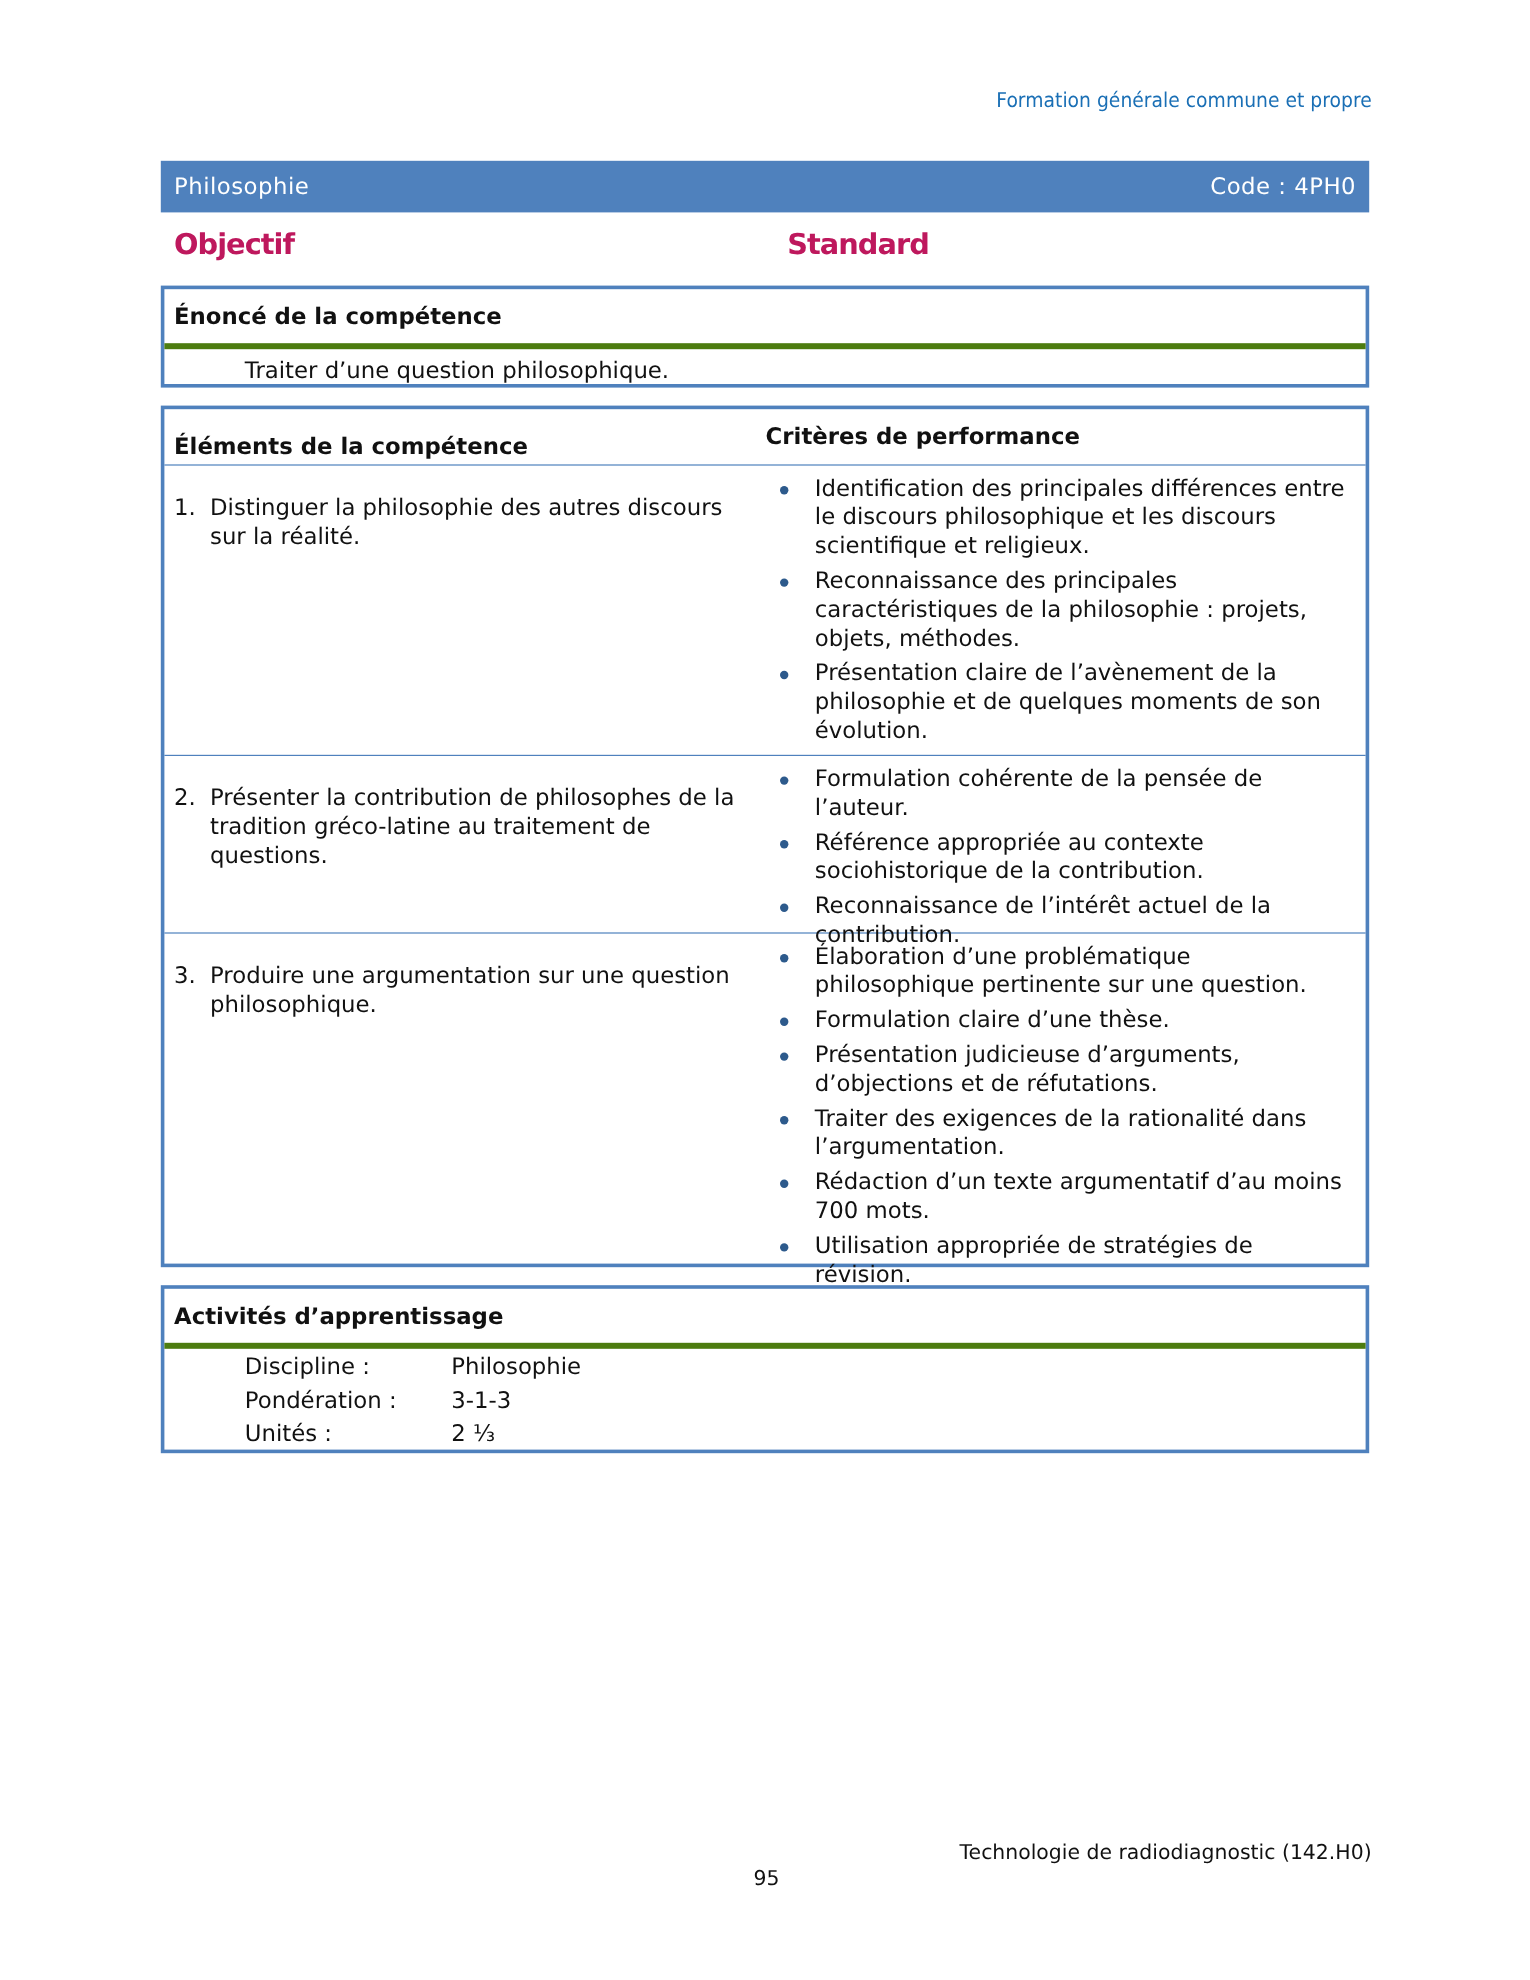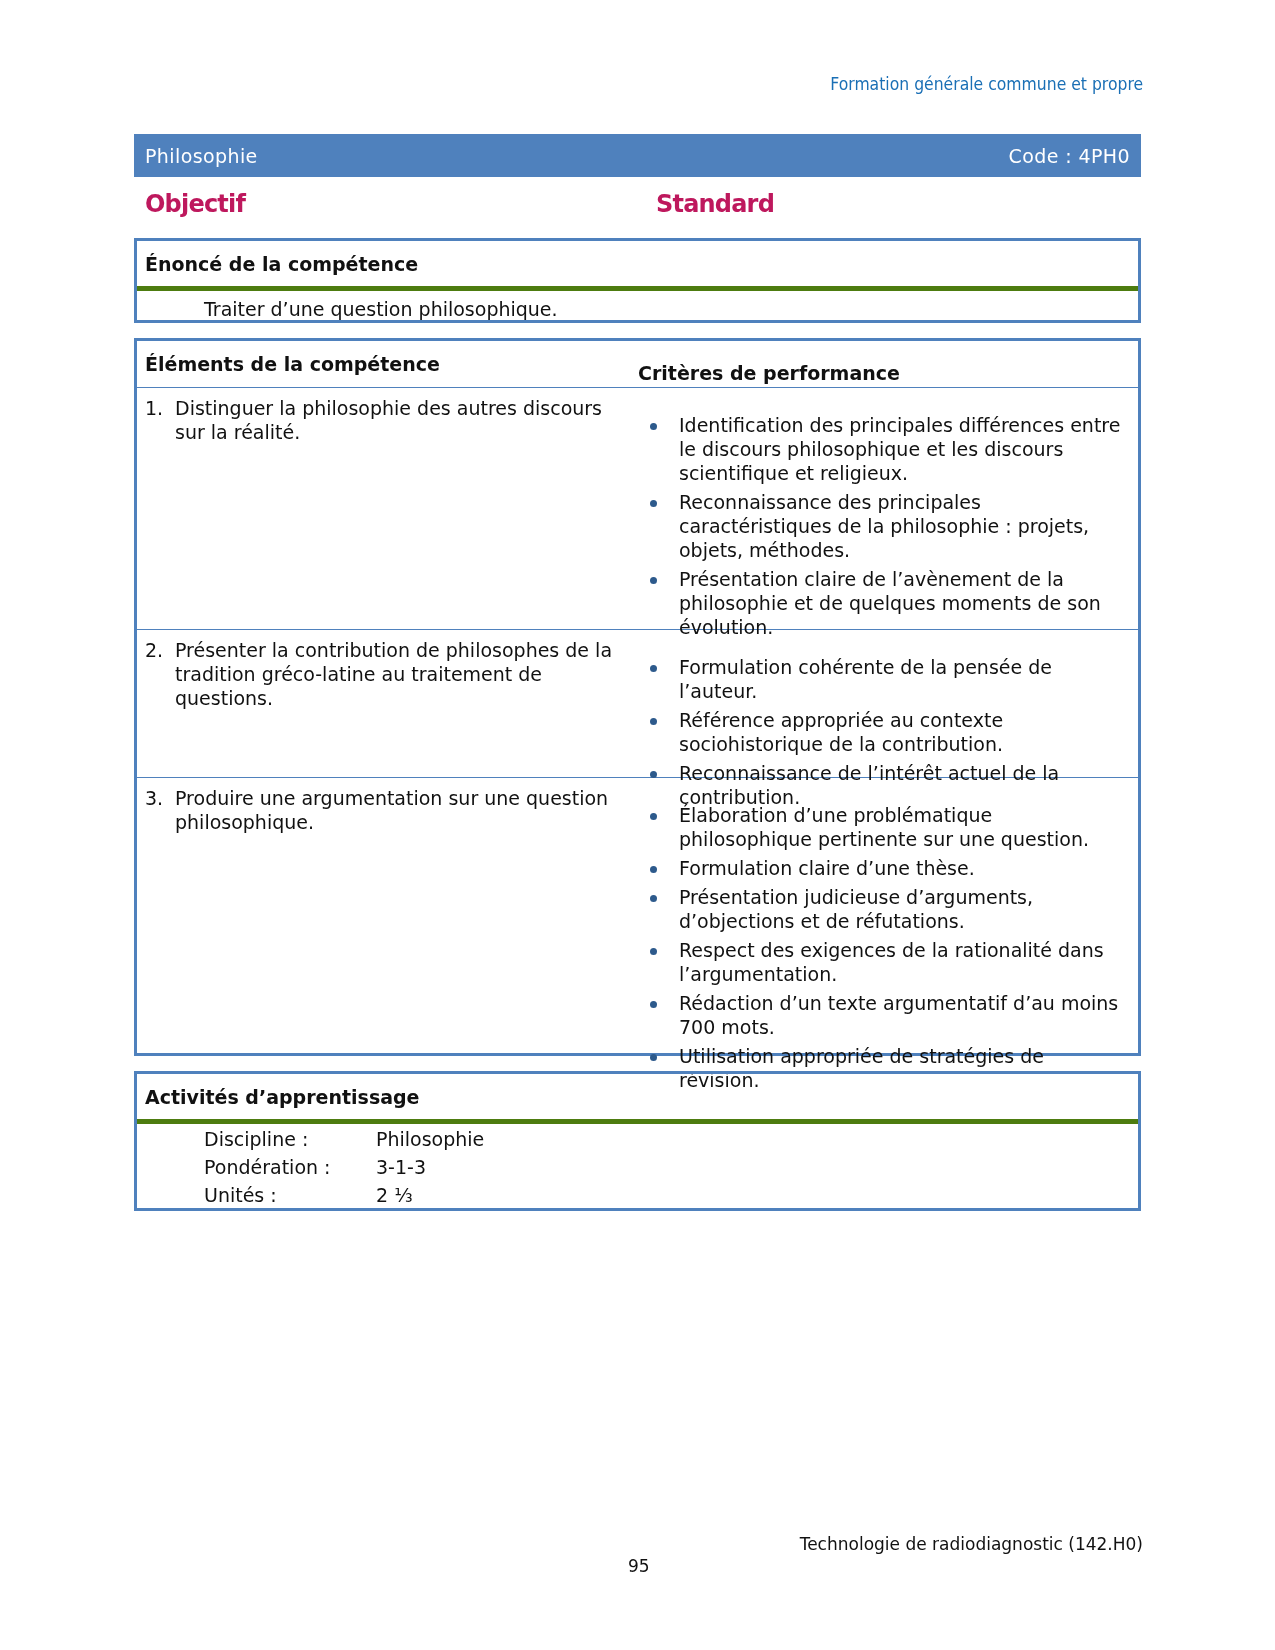--- a/index.html
+++ b/index.html
@@ -5,22 +5,22 @@
   html, body { margin: 0; padding: 0; background: #ffffff; }
   body { width: 1275px; height: 1650px; position: relative; font-family: "DejaVu Sans", sans-serif; color: #111; }
   .runhead { position: absolute; top: 74px; right: 132px; font-size: 17px; color: #1a6fb5; font-family: "DejaVu Sans", sans-serif; transform: scaleX(0.92); transform-origin: right; }
   .bar { position: absolute; left: 134px; top: 134px; width: 1007px; height: 43px; background: #4f81bd; color: #ffffff; font-size: 19px; display: flex; align-items: center; justify-content: space-between; box-sizing: border-box; padding: 0 11px; letter-spacing: 0.4px; }
   .label-big { position: absolute; top: 190px; font-size: 24px; font-weight: bold; color: #be185d; letter-spacing: -0.8px; }
   .box { position: absolute; left: 134px; width: 1007px; border: 3px solid #4f81bd; box-sizing: border-box; font-size: 19px; }
   .box .hdr { font-weight: bold; padding: 0 8px; border-bottom: 5px solid #4d7c0f; display: flex; align-items: center; }
   .box .body { padding: 0 20px; margin-left: 47px; }
   .grid-row { display: flex; border-bottom: 1px solid #4f81bd; }
   .grid-row:last-child { border-bottom: none; }
-  .col-l { width: 493px; padding: 8px 8px 0 8px; box-sizing: border-box; }
-  .col-r { flex: 1; padding: 7px 8px 6px 8px; box-sizing: border-box; margin-top: 18px; }
+  .col-l { width: 493px; padding: 8px 8px 0 8px; box-sizing: border-box; margin-top: 15px; }
+  .col-r { flex: 1; padding: 7px 8px 6px 8px; box-sizing: border-box; }
   .num-item { display: flex; line-height: 24px; }
   .num-item .n { width: 30px; flex: none; }
   .bul { display: flex; line-height: 24px; margin-bottom: 5px; }
   .bul:last-child { margin-bottom: 0; }
   .bul .dot { width: 41px; flex: none; padding-left: 9px; box-sizing: border-box; position: relative; }
   .bul .dot::before { content: ""; position: absolute; left: 12px; top: 10px; width: 7px; height: 7px; border-radius: 50%; background: #2d5a8c; }
   .kv { display: flex; line-height: 28px; gap: 39px; }
   .kv .k { width: 133px; flex: none; }
   .foot-r { position: absolute; top: 1534px; right: 132px; font-size: 17px; }
   .foot-n { position: absolute; top: 1556px; left: 628px; font-size: 17px; }
@@ -110,21 +110,21 @@
       <div class="bul">
           <span class="dot"></span>
           <span>Formulation claire d’une thèse.</span>
         </div>
       <div class="bul">
           <span class="dot"></span>
           <span>Présentation judicieuse d’arguments, d’objections et de réfutations.</span>
         </div>
       <div class="bul">
           <span class="dot"></span>
-          <span>Respect des exigences de la rationalité dans l’argumentation.</span>
+          <span>Traiter des exigences de la rationalité dans l’argumentation.</span>
         </div>
       <div class="bul">
           <span class="dot"></span>
           <span>Rédaction d’un texte argumentatif d’au moins 700 mots.</span>
         </div>
       <div class="bul">
           <span class="dot"></span>
           <span>Utilisation appropriée de stratégies de révision.</span>
         </div>
     </div>

